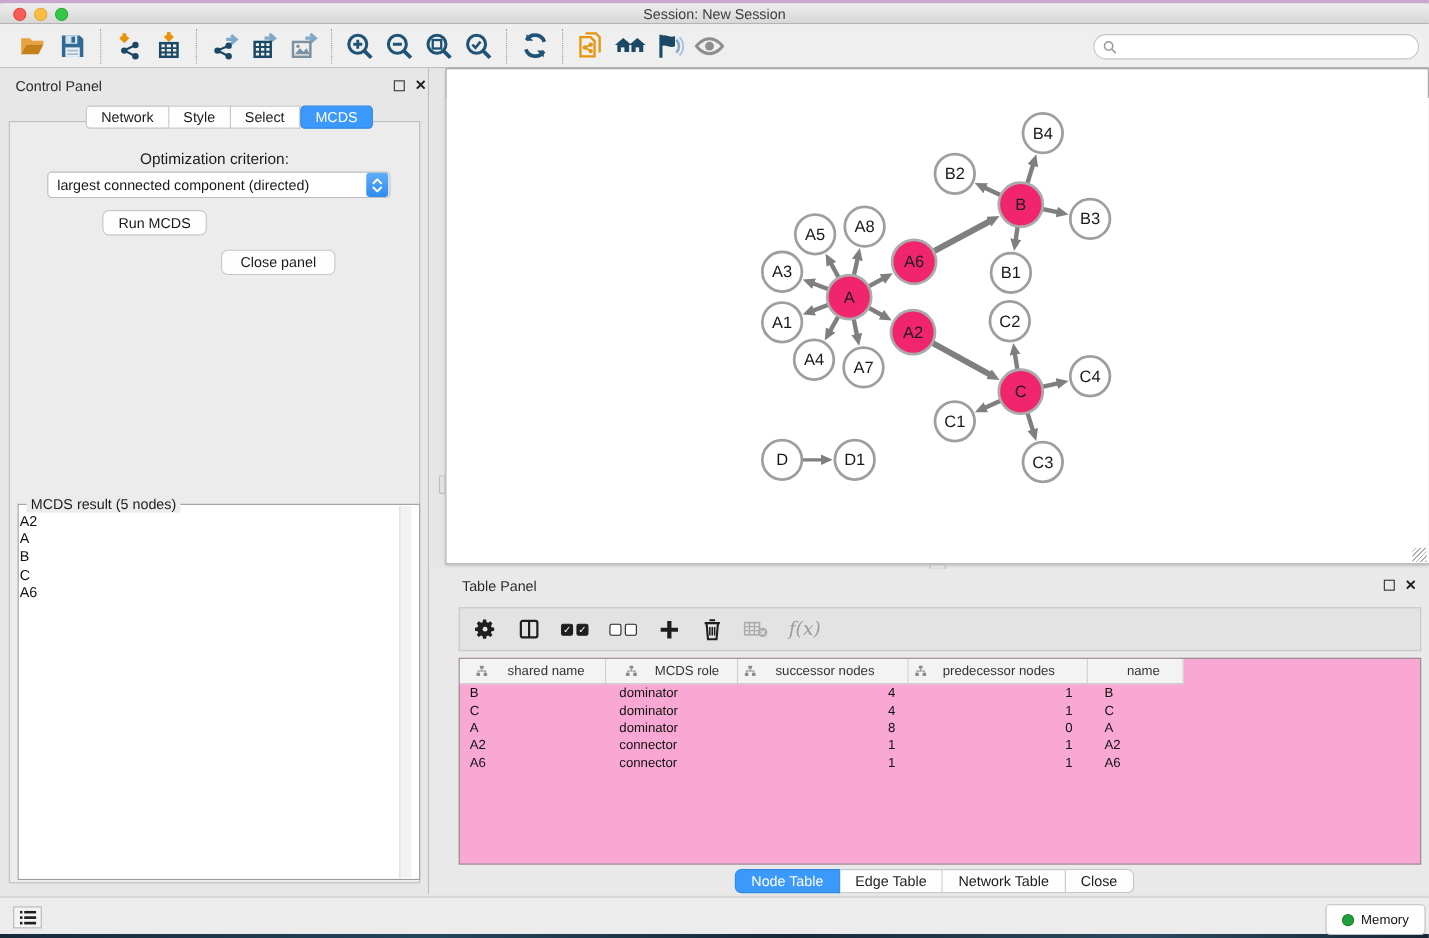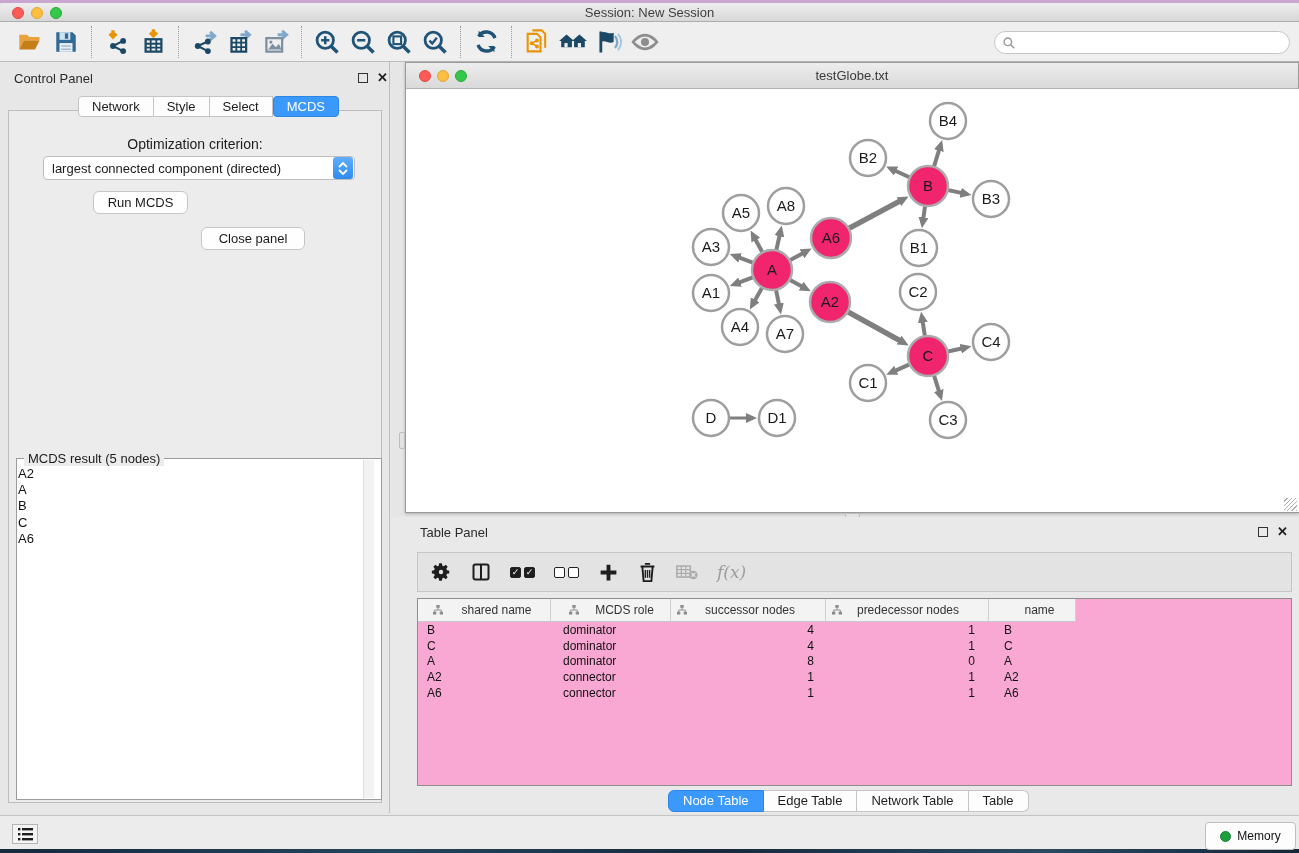--- a/index.html
+++ b/index.html
@@ -313,26 +313,20 @@
 <div class="abs result-list">
   <div>A2</div>
   <div>A</div>
   <div>B</div>
   <div>C</div>
   <div>A6</div>
 </div>
 <div class="abs result-scroll"></div>
 
 <div class="abs net-window">
-  <div class="abs net-titlebar">
-    <span class="abs ntl red"></span>
-    <span class="abs ntl yellow"></span>
-    <span class="abs ntl green"></span>
-    <div class="net-title">testGlobe.txt</div>
-  </div>
   <div class="abs net-canvas">
     <svg id="graph-svg" width="892" height="423">
       <defs>
         <marker id="arrow" markerUnits="userSpaceOnUse" markerWidth="13" markerHeight="11" refX="2" refY="5" orient="auto">
           <path d="M0 0 L11 5 L0 10 z" fill="#7F7F7F"></path>
         </marker>
       </defs>
     <line x1="364.08891221236007" y1="177.4860643904685" x2="348.8553864603895" y2="149.47603316910335" stroke="#7F7F7F" stroke-width="4" marker-end="url(#arrow)"></line>
         <line x1="366.85478751522174" y1="177.09239993041496" x2="373.8027905146425" y2="145.33010050449158" stroke="#7F7F7F" stroke-width="4" marker-end="url(#arrow)"></line>
         <line x1="362.25721085442484" y1="179.58878442052085" x2="332.13522130542" y2="168.2313129512239" stroke="#7F7F7F" stroke-width="4" marker-end="url(#arrow)"></line>
@@ -575,21 +569,21 @@
     <span class="gc c3">1</span>
     <span class="gc c4">1</span>
     <span class="gc c5">A6</span>
   </div>
 </div>
 
 <div class="abs tp-tabs">
   <div class="tp-tab active">Node Table</div>
   <div class="tp-tab">Edge Table</div>
   <div class="tp-tab">Network Table</div>
-  <div class="tp-tab">Table</div>
+  <div class="tp-tab">Close</div>
 </div>
 
 <div class="abs status-bar"></div>
 <button class="abs sb-list-btn">
   <svg width="15" height="13" viewBox="0 0 15 13">
       <rect x="0" y="0" width="2.4" height="2.4" fill="#1E1E1E"></rect>
       <rect x="4" y="0" width="11" height="2.4" fill="#1E1E1E"></rect>
       <rect x="0" y="5" width="2.4" height="2.4" fill="#1E1E1E"></rect>
       <rect x="4" y="5" width="11" height="2.4" fill="#1E1E1E"></rect>
       <rect x="0" y="10" width="2.4" height="2.4" fill="#1E1E1E"></rect>

